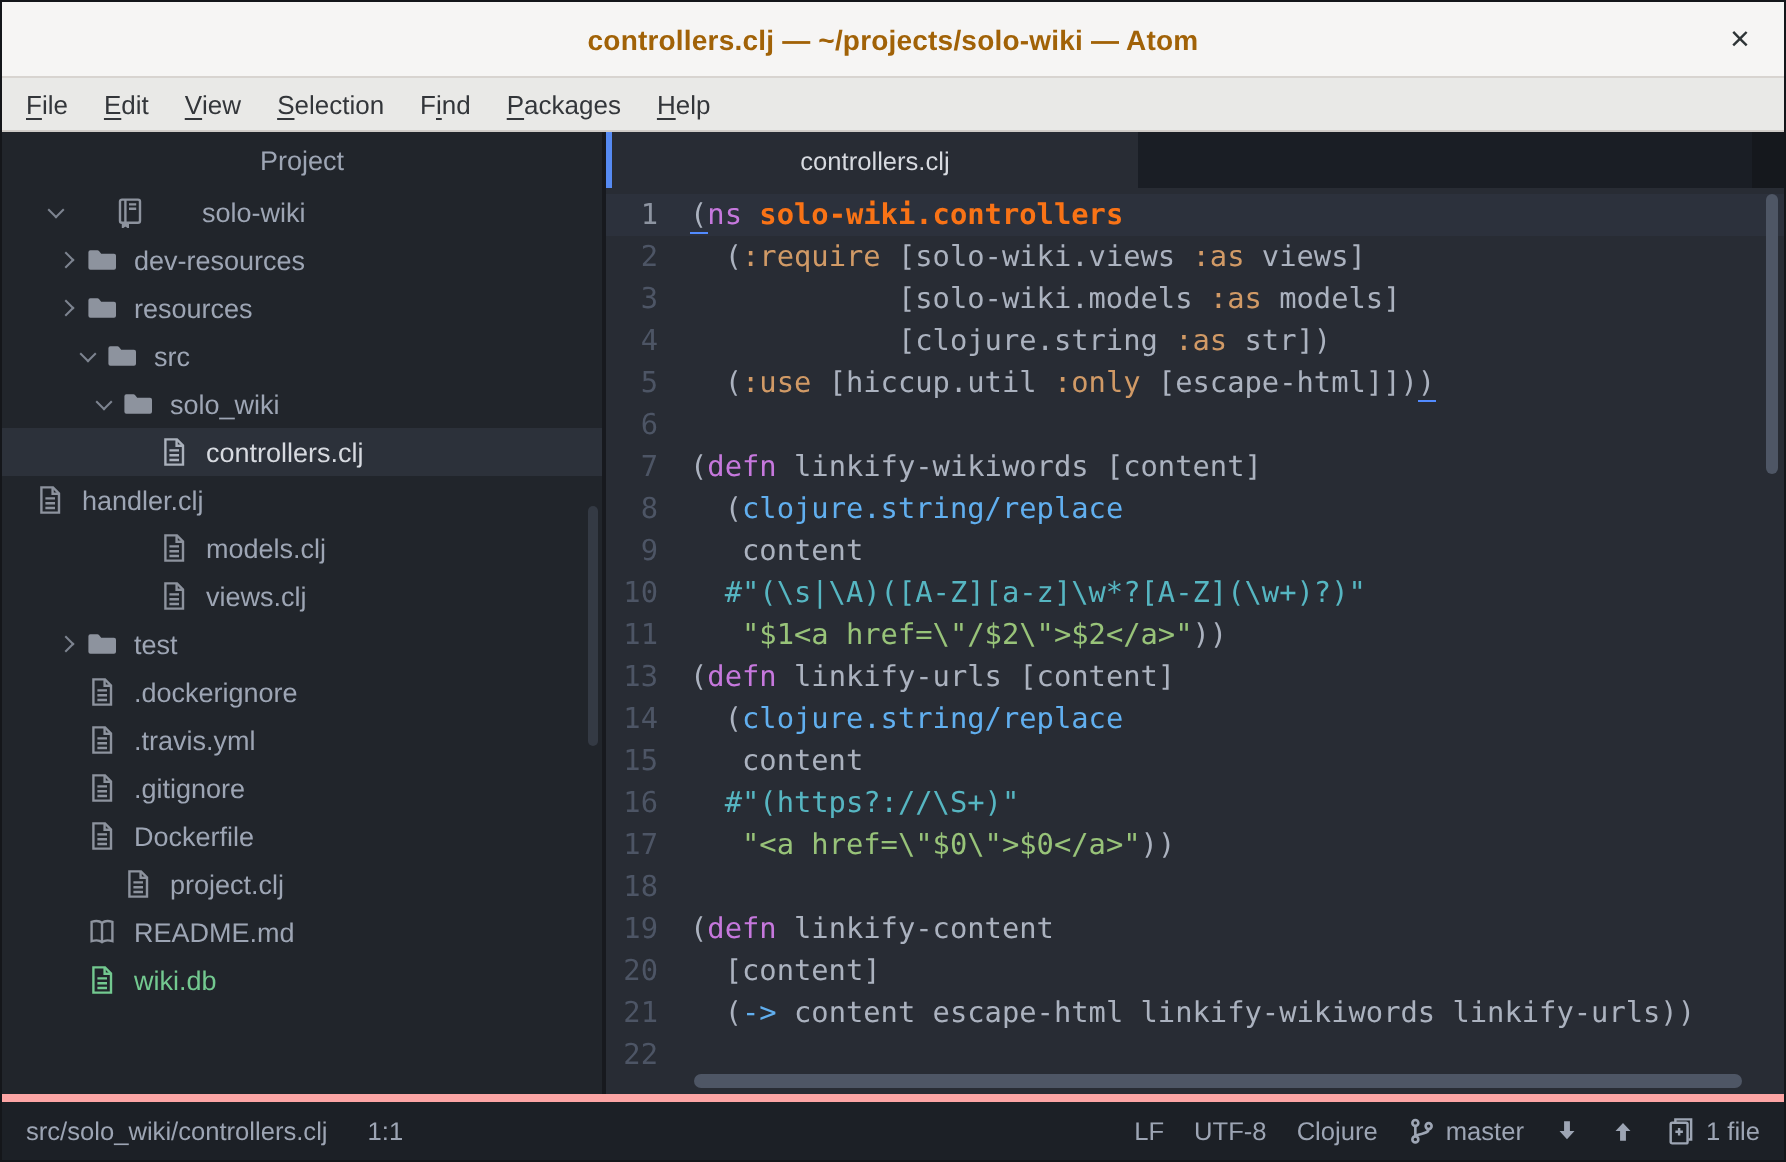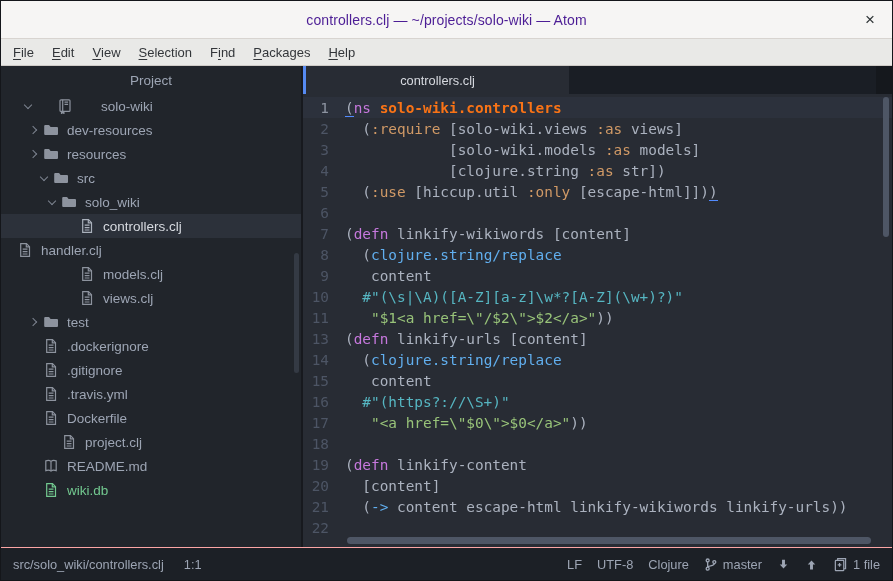--- a/index.html
+++ b/index.html
@@ -10,21 +10,21 @@
     display:flex; flex-direction:column;
     font-family:"Liberation Sans", sans-serif;
     overflow:hidden; background:#282c34;
   }
   
   .titlebar {
     height:38px; flex:0 0 38px; background:#f6f5f4;
     border-bottom:1px solid #d8d4d0;
     display:flex; align-items:center; justify-content:center; position:relative;
   }
-  .titlebar .title { font-size:14px; font-weight:normal; color:#4c1d95; letter-spacing:.1px; }
+  .titlebar .title { font-size:14px; font-weight:bold; color:#a16207; letter-spacing:.1px; }
   .titlebar .close {
     position:absolute; right:10px; top:7px; width:24px; height:24px;
     display:flex; align-items:center; justify-content:center;
     font-size:17px; color:#2e3436; cursor:pointer; border-radius:4px;
   }
   
   .menubar {
     height:27px; flex:0 0 27px; background:#e9e9e7;
     border-bottom:1px solid #cfcbc7;
     display:flex; align-items:stretch; padding-left:3px;
@@ -69,21 +69,21 @@
   .code { white-space:pre; color:#abb2bf; }
   .tok-d { color:#abb2bf; } .tok-w { color:#f97316;font-weight:bold; }
   .tok-p { color:#c678dd; } .tok-o { color:#d19a66; }
   .tok-b { color:#61afef; } .tok-g { color:#98c379; }
   .tok-c { color:#56b6c2; }
   .tok-bm { border-bottom:1.5px solid #528bff; }
   .vscroll { position:absolute; right:3px; top:3px; width:6px; height:140px; background:#4e5665; border-radius:3px; }
   .hscroll { position:absolute; left:44px; bottom:3px; height:7px; width:524px; background:#4e5665; border-radius:3.5px; }
   
   .statusbar {
-    height:33px; flex:0 0 33px; background:#1c2026; border-top:1px solid #fca5a5;
+    height:33px; flex:0 0 33px; background:#1c2026; border-top:4px solid #fca5a5;
     display:flex; align-items:center; justify-content:space-between;
     color:#9da5b4; font-size:12.8px; padding:0 12px;
   }
   .sb-left { display:flex; align-items:center; gap:20px; }
   .sb-right { display:flex; align-items:center; gap:15px; }
   .sb-item { display:flex; align-items:center; gap:5px; cursor:pointer; }
   .sb-item svg { display:block; color:#9da5b4; }
 </style>
 </head>
 <body>
@@ -248,34 +248,34 @@
             <span class="chev"></span>
             <span class="tree-icon">
               <svg width="16" height="16" viewBox="0 0 16 16">
                 <g fill="none" stroke="currentColor" stroke-width="1.2">
                   <path d="M3.7 1.7h5.8l3 3v9.6H3.7z"></path>
                   <path d="M9.3 1.7v3.2h3.2"></path>
                   <path d="M5.7 7.2h4.8M5.7 9.6h4.8M5.7 12h4.8"></path>
                 </g>
               </svg>
             </span>
+            <span>.travis.yml</span>
+          </div>
+          <div class="tree-item" style="padding-left: 26px;">
+            <span class="chev"></span>
+            <span class="tree-icon">
+              <svg width="16" height="16" viewBox="0 0 16 16">
+                <g fill="none" stroke="currentColor" stroke-width="1.2">
+                  <path d="M3.7 1.7h5.8l3 3v9.6H3.7z"></path>
+                  <path d="M9.3 1.7v3.2h3.2"></path>
+                  <path d="M5.7 7.2h4.8M5.7 9.6h4.8M5.7 12h4.8"></path>
+                </g>
+              </svg>
+            </span>
             <span>.gitignore</span>
-          </div>
-          <div class="tree-item" style="padding-left: 26px;">
-            <span class="chev"></span>
-            <span class="tree-icon">
-              <svg width="16" height="16" viewBox="0 0 16 16">
-                <g fill="none" stroke="currentColor" stroke-width="1.2">
-                  <path d="M3.7 1.7h5.8l3 3v9.6H3.7z"></path>
-                  <path d="M9.3 1.7v3.2h3.2"></path>
-                  <path d="M5.7 7.2h4.8M5.7 9.6h4.8M5.7 12h4.8"></path>
-                </g>
-              </svg>
-            </span>
-            <span>.travis.yml</span>
           </div>
           <div class="tree-item" style="padding-left: 26px;">
             <span class="chev"></span>
             <span class="tree-icon">
               <svg width="16" height="16" viewBox="0 0 16 16">
                 <g fill="none" stroke="currentColor" stroke-width="1.2">
                   <path d="M3.7 1.7h5.8l3 3v9.6H3.7z"></path>
                   <path d="M9.3 1.7v3.2h3.2"></path>
                   <path d="M5.7 7.2h4.8M5.7 9.6h4.8M5.7 12h4.8"></path>
                 </g>

